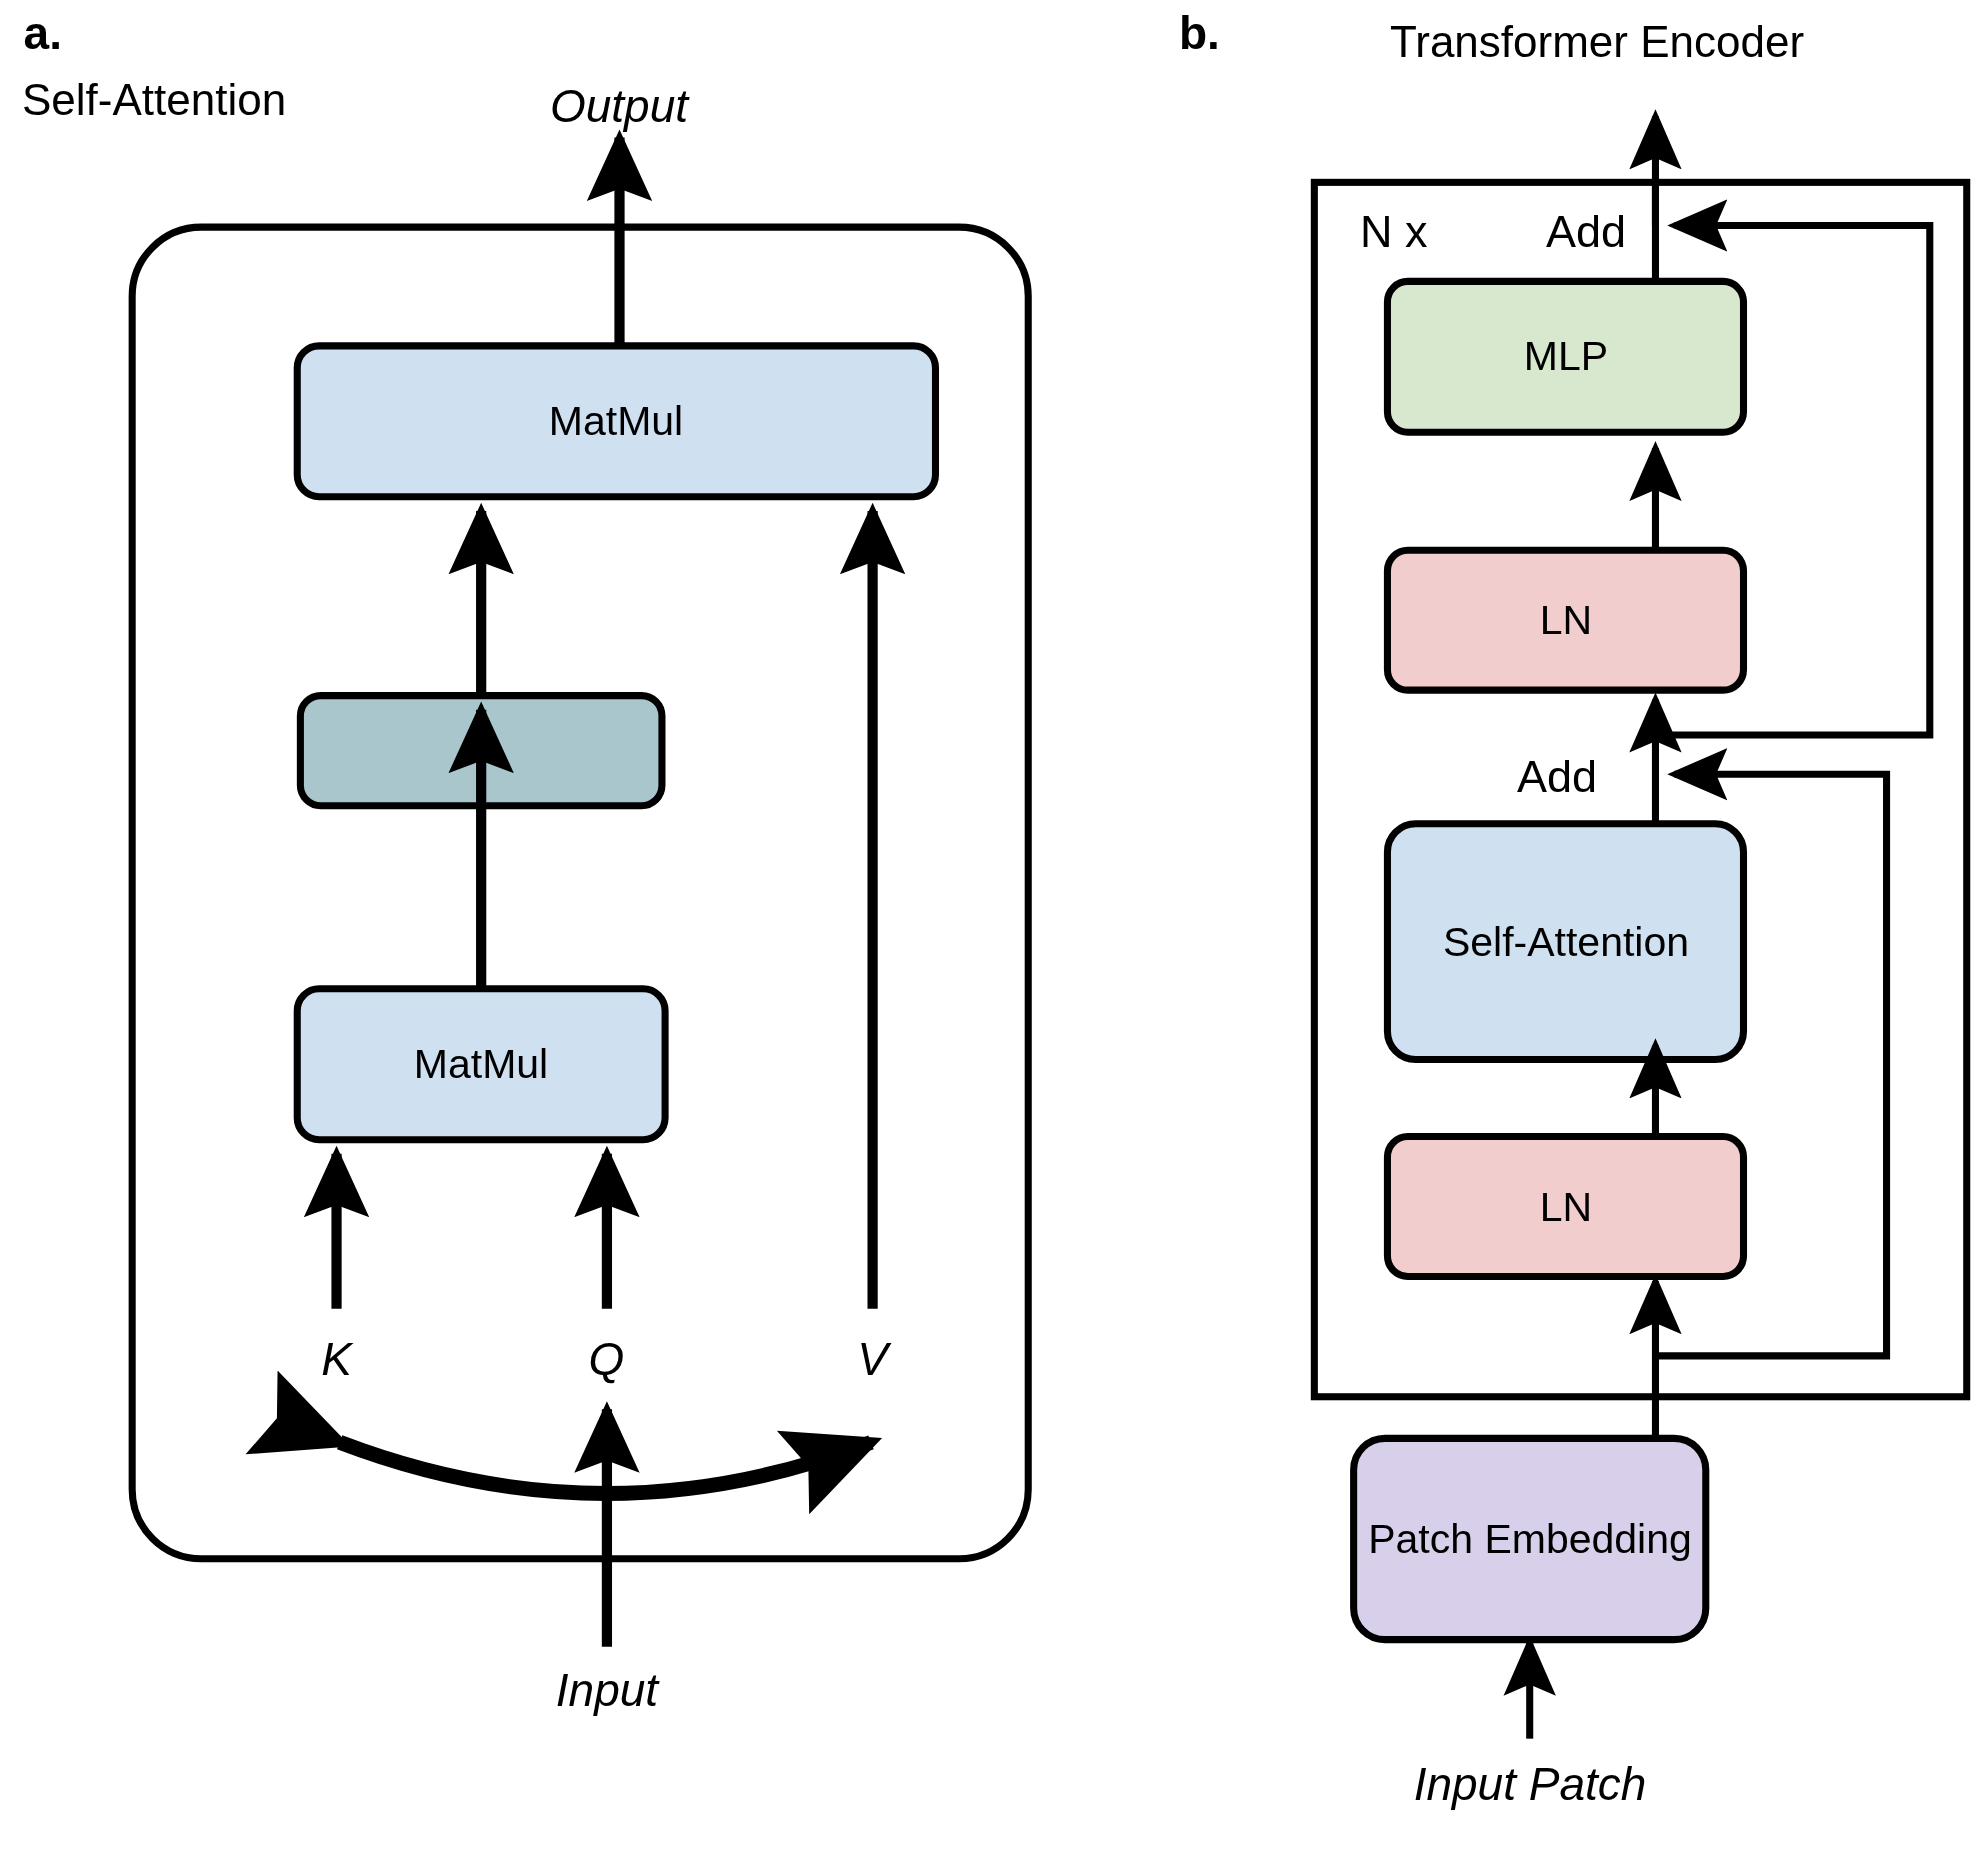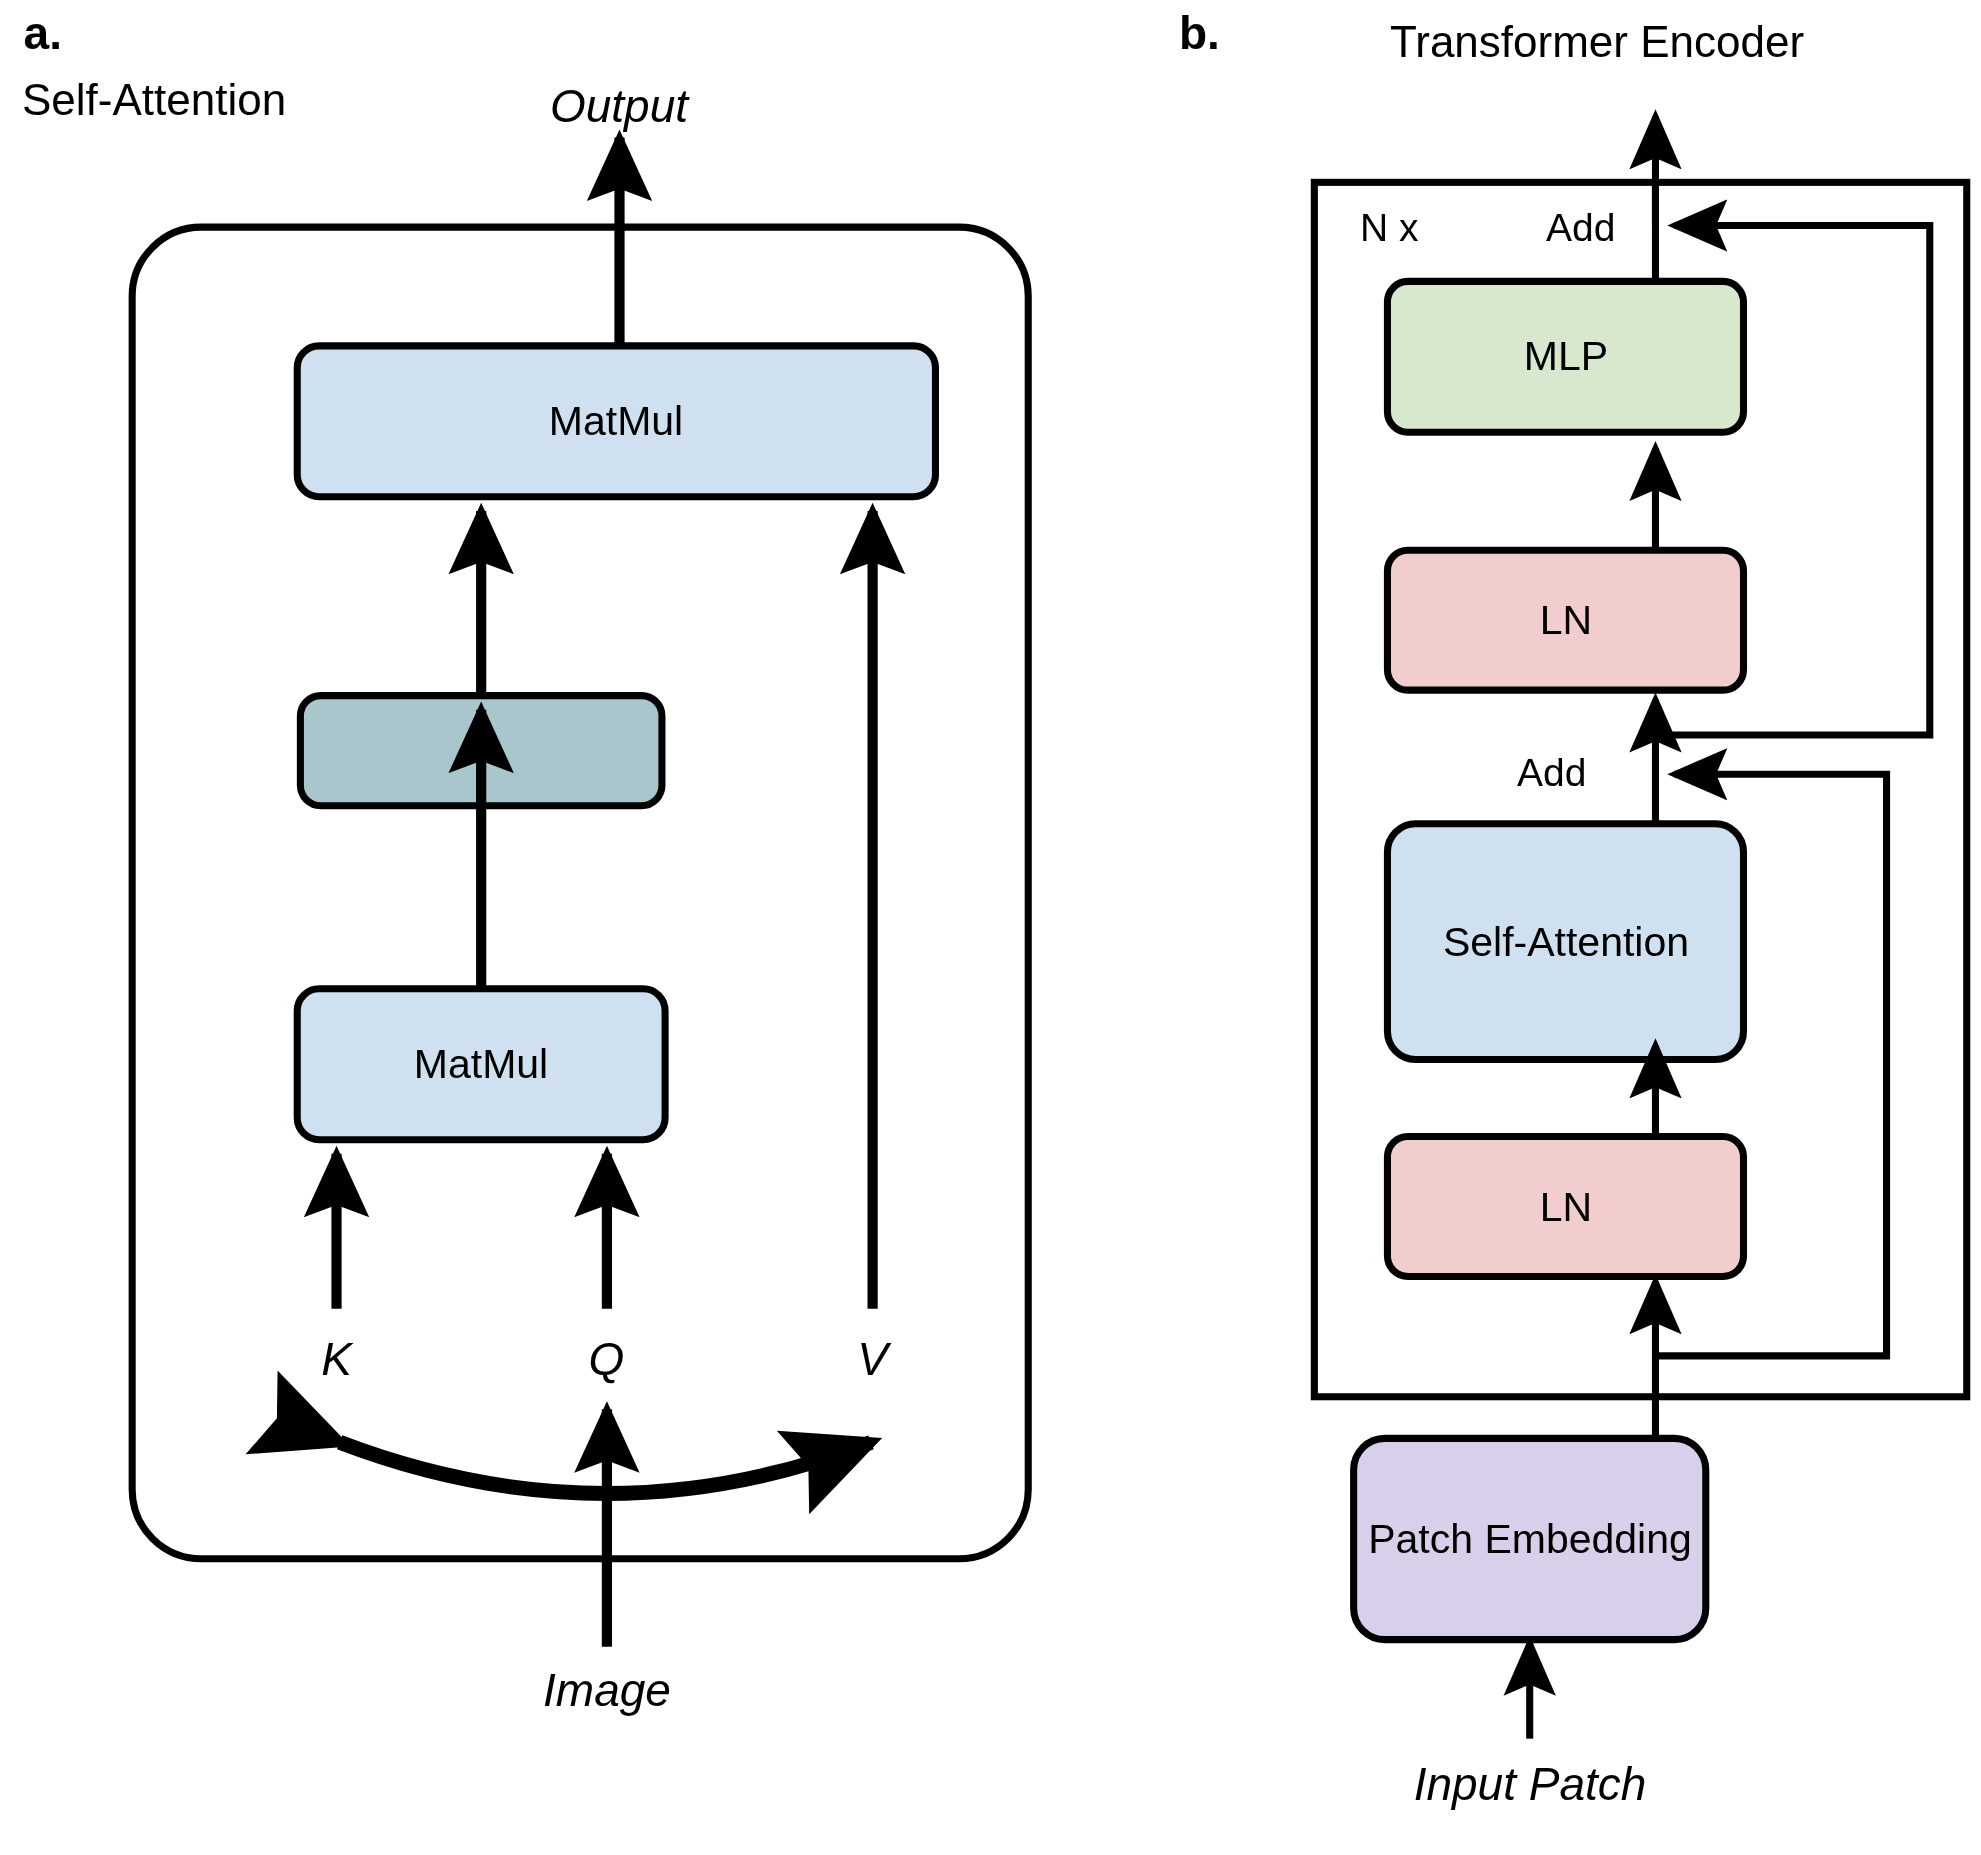--- a/index.html
+++ b/index.html
@@ -50,21 +50,21 @@
     position: absolute;
     display: flex;
     align-items: center;
     justify-content: center;
     font-size: 41px;
     white-space: nowrap;
     pointer-events: none;
   }
   .small-label {
     position: absolute;
-    font-size: 39px;
+    font-size: 45px;
     white-space: nowrap;
   }
 </style>
 </head>
 <body>
 
 <div id="stage">
 
   <svg class="layer" viewBox="0 0 2520 2360">
     <defs>
@@ -150,21 +150,21 @@
 
 
   <div class="node-label" style="left:297px; top:989px; width:368px; height:151px;">MatMul</div>
 
   <div class="free-label" style="left:258px; top:1332px; width:157px;">K</div>
 
   <div class="free-label" style="left:528px; top:1332px; width:157px;">Q</div>
 
   <div class="free-label" style="left:794px; top:1332px; width:157px;">V</div>
 
-  <div class="free-label" style="left:450px; top:1663px; width:314px;">Image</div>
+  <div class="free-label" style="left:450px; top:1663px; width:314px;">Input</div>
 
   <div class="panel-letter" style="left:1179px; top:6.3px;">b.</div>
 
   <div class="panel-caption" style="left:1390px; top:17.3px;">Transformer Encoder</div>
 
   <div class="small-label" style="left:1360px; top:206px;">N x</div>
 
   <div class="small-label" style="left:1546px; top:206px;">Add</div>
 
   <div class="node-label" style="left:1388px; top:281px; width:356px; height:151px;">MLP</div>

